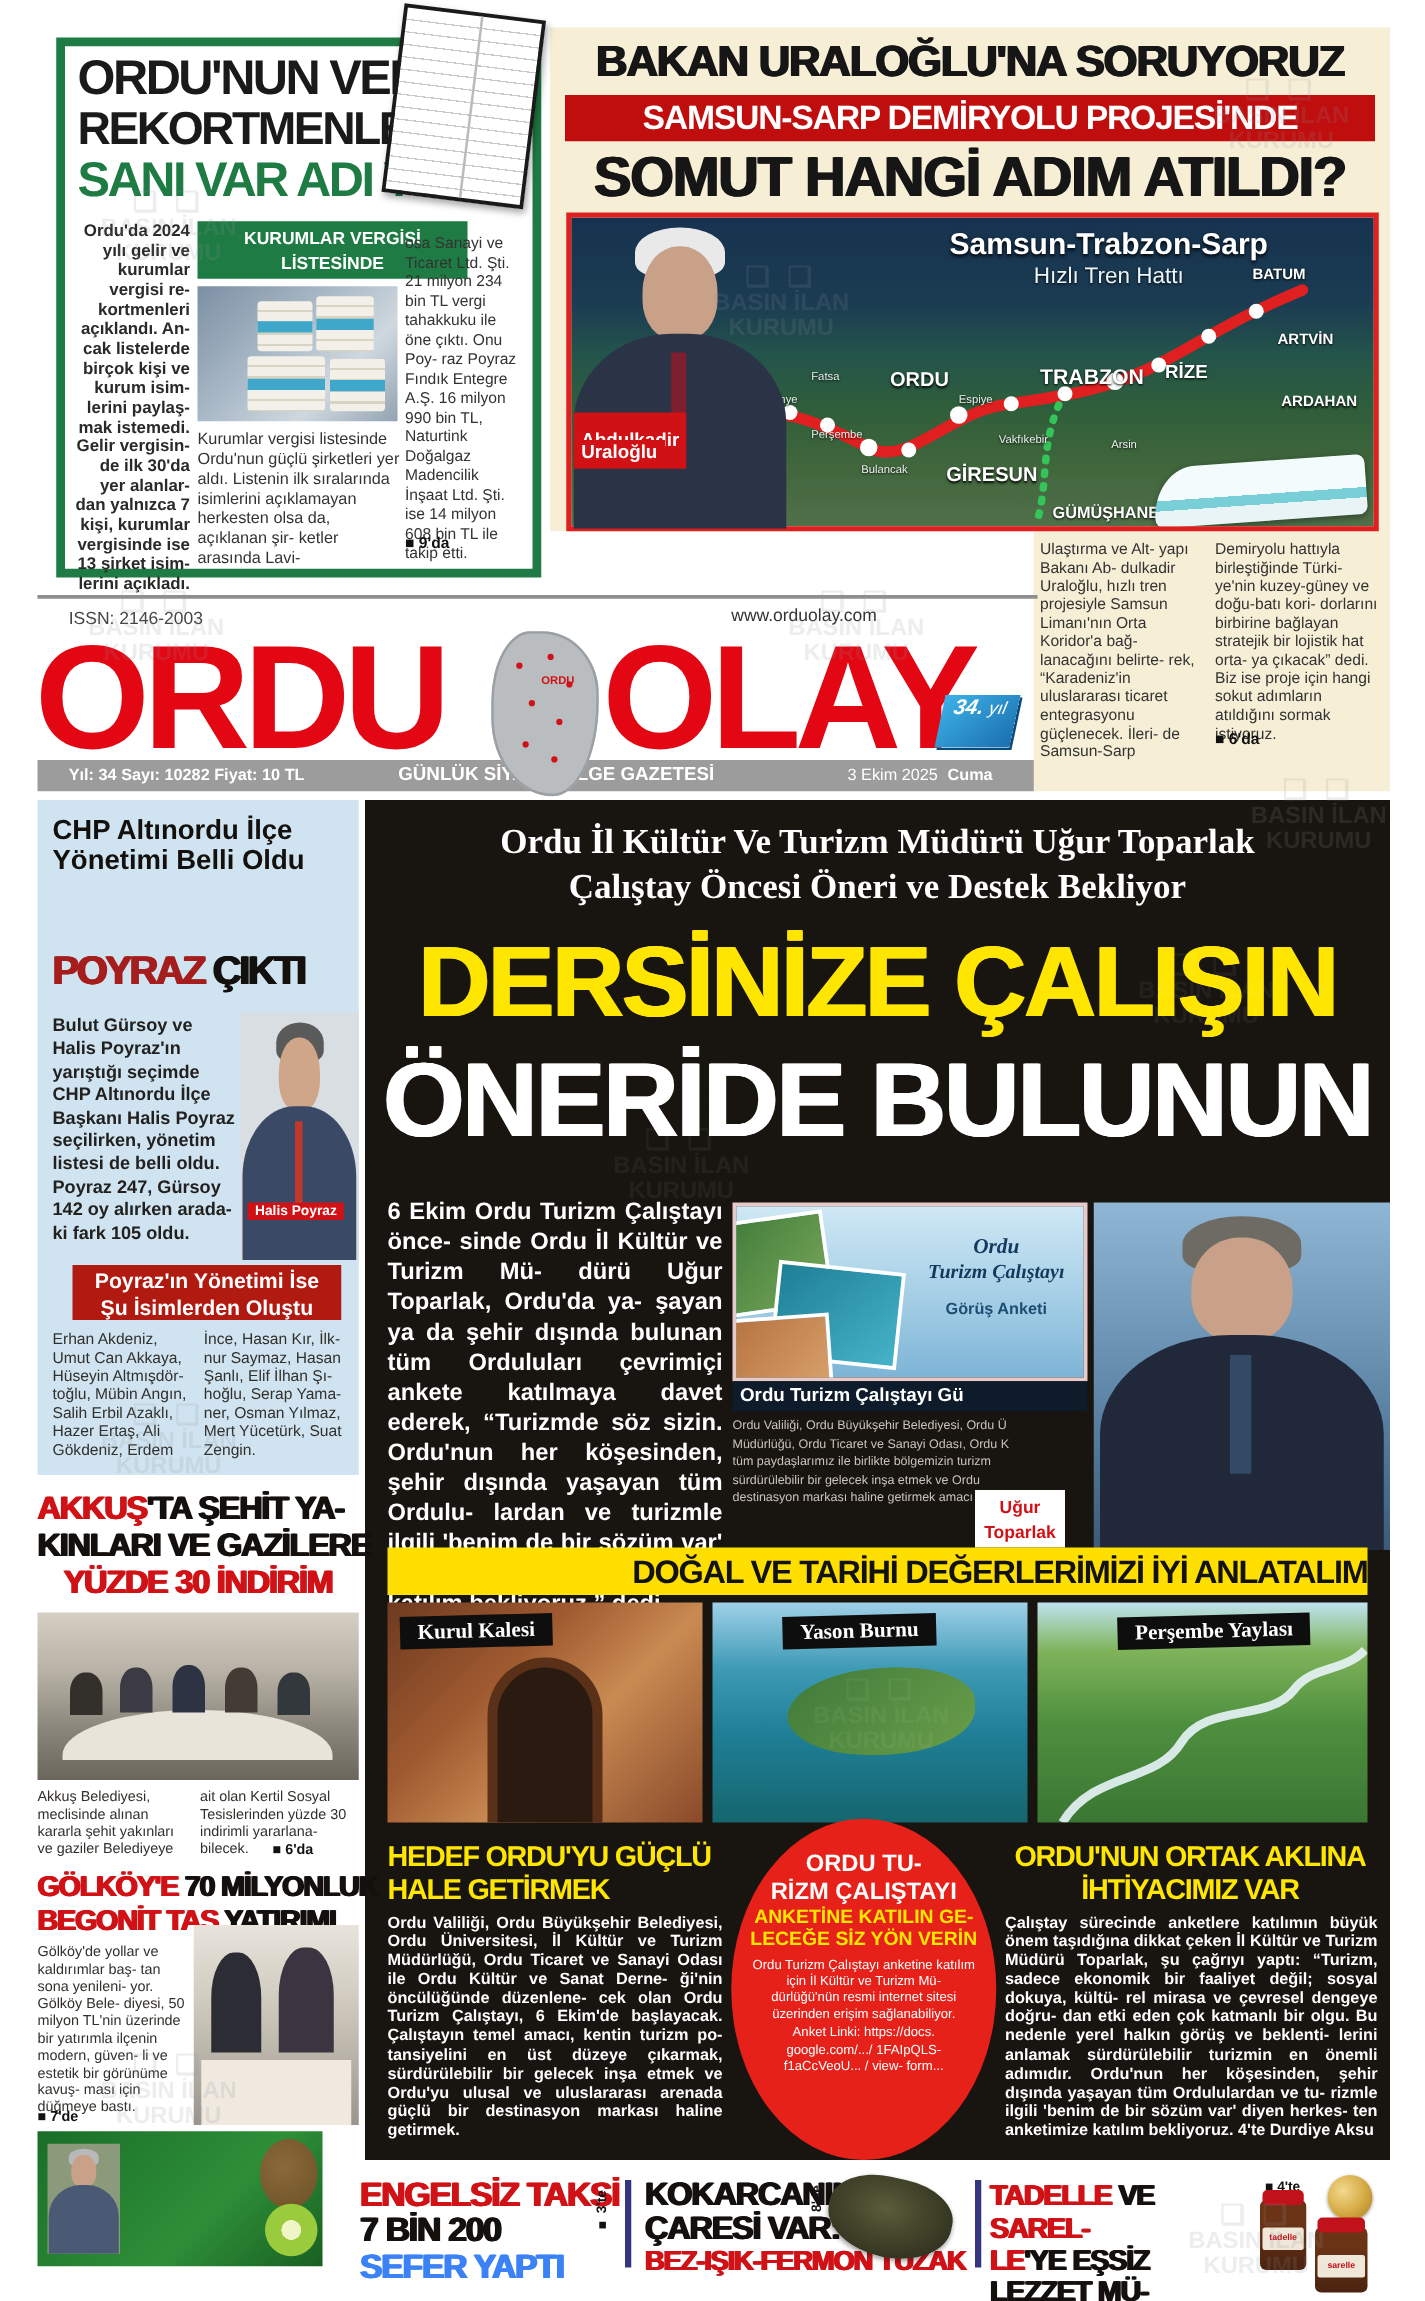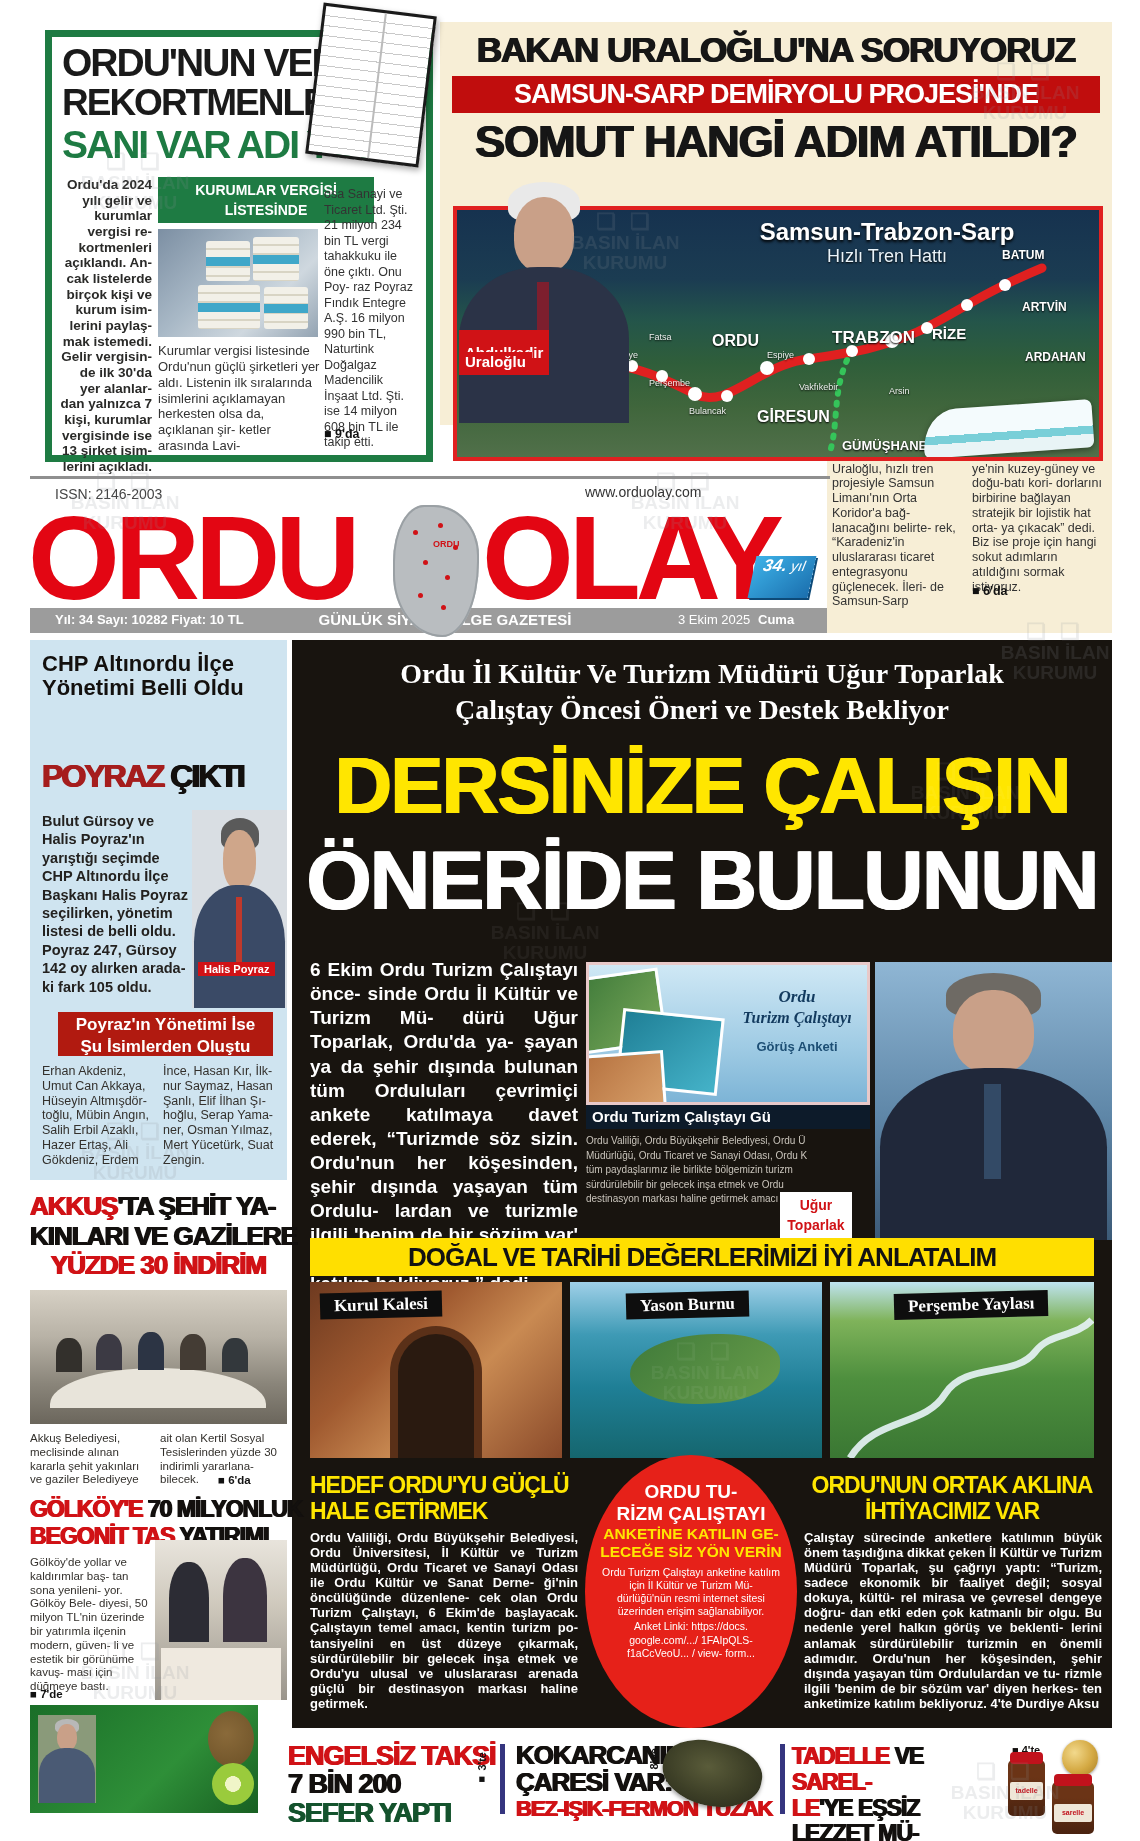--- a/index.html
+++ b/index.html
@@ -22,21 +22,21 @@
       border:3px solid #1a1a1a;transform:rotate(7deg);z-index:3;box-shadow:2px 3px 6px rgba(0,0,0,.35);}
   #tax-doc .docline{position:absolute;left:55%;top:0;width:2px;height:100%;background:#bbb;}
   .green-banner{background:#1e7b43;color:#fff;font-weight:bold;text-align:center;}
   #money-photo{background:linear-gradient(135deg,#7c8fa3 0%,#a8b8c6 40%,#cfd8df 70%,#93a3b2 100%);overflow:hidden;}
   .stack{position:absolute;background:repeating-linear-gradient(180deg,#f2f0e8 0 7px,#d8d4c4 7px 9px);border-radius:3px;}
   .band{position:absolute;background:#3fa7c9;width:100%;height:9px;top:40%;}
   
   .cream{background:#f7eed6;}
   .redbar{background:#c00d0d;color:#fff;font-weight:bold;text-align:center;}
   #rail-map{left:453px;top:170px;width:650px;height:255px;border:4px solid #e02020;box-sizing:border-box;
-      background:linear-gradient(180deg,#16324f 0%,#1b3c52 28%,#24554a 45%,#2f5e3a 62%,#40663c 80%,#51704a 100%);overflow:hidden;z-index:2;margin-top:36px;}
+      background:linear-gradient(180deg,#16324f 0%,#1b3c52 28%,#24554a 45%,#2f5e3a 62%,#40663c 80%,#51704a 100%);overflow:hidden;z-index:2;}
   .city{position:absolute;color:#fff;font-weight:bold;text-shadow:0 1px 2px #000;}
   .city.minor{font-weight:normal;font-size:9px;opacity:.9;}
   #train{position:absolute;right:6px;bottom:4px;width:170px;height:48px;background:linear-gradient(180deg,#f4fbfd 0 55%,#79cfd8 55% 72%,#e8f4f6 72% 100%);
       border-radius:40px 8px 8px 8px / 48px 8px 8px 8px;transform:rotate(-4deg);box-shadow:0 2px 6px rgba(0,0,0,.4);}
   .person{position:relative;overflow:hidden;}
   .person .hd{position:absolute;width:34%;height:30%;left:33%;top:10%;border-radius:48% 48% 42% 42%;}
   .person .hr{position:absolute;width:40%;height:16%;left:30%;top:4%;border-radius:50% 50% 30% 30%;}
   .person .bd{position:absolute;width:96%;height:62%;left:2%;top:38%;border-radius:46% 46% 0 0;}
   .person .tie{position:absolute;width:7%;height:34%;left:46%;top:44%;background:#c0392b;}
   .plabel{background:#d01216;color:#fff;font-weight:bold;text-align:center;}
@@ -49,21 +49,21 @@
       transform:skewX(-12deg);z-index:3;color:#fff;text-align:center;box-shadow:2px 2px 0 #0d4a78;}
   #info-bar{left:30px;top:608px;width:797px;height:25px;background:#9c9c9c;color:#fff;z-index:1;}
   
   #chp-box{left:30px;top:640px;width:257px;height:540px;background:#cfe4f0;}
   .dkred{color:#a51d1d;}
   .chp-banner{background:#b11a10;color:#fff;font-weight:bold;text-align:center;}
   
   #panel{left:292px;top:640px;width:820px;height:1088px;background:#18140f;}
   .yellow{color:#ffe600;}
   .white{color:#ffffff;}
-  .ybanner{background:#ffdf00;color:#121212;font-weight:bold;text-align:center;}
+  .ybanner{background:#ffdf00;color:#121212;font-weight:bold;text-align:right;}
   .photo{position:absolute;overflow:hidden;}
   .cap{position:absolute;background:#0e0e0e;color:#fff;font-family:"Liberation Serif",serif;font-weight:bold;
        font-size:17px;padding:3px 14px;transform:rotate(-1.5deg);}
   #circle{position:absolute;background:#e62119;border-radius:50%;text-align:center;color:#fff;}
   .strip{background:#0d1b2a;color:#fff;font-weight:bold;white-space:nowrap;overflow:hidden;}
   .fineln{white-space:nowrap;overflow:hidden;color:#c9c4bb;font-size:10px;line-height:1.45;}
   
   .fdivider{position:absolute;width:5px;background:#35357f;}
   .vref{position:absolute;writing-mode:vertical-rl;transform:rotate(180deg);font-weight:bold;font-size:11px;color:#121212;}
   #bug{position:absolute;width:100px;height:64px;background:radial-gradient(ellipse at 45% 40%,#5a5c3a 0%,#3c3e26 55%,#26271a 100%);
@@ -343,21 +343,21 @@
         <div class="hd" style="background:#c9a088"></div>
         <div class="bd" style="background:#4a5a74"></div>
     </div>
     <div class="kiwi-w" style="left:178px;top:6px"></div>
     <div class="kiwi-s" style="left:182px;top:58px"></div>
   </div>
 
   <div class="abs fat cond" style="left:288px;top:1742px;font-size:27px;font-weight:bold;line-height:1.05">
     <div style="color:#d01216">ENGELSİZ TAKSİ</div>
     <div style="color:#13100e">7 BİN 200</div>
-    <div style="color:#14532d">SEFER YAPTI</div>
+    <div style="color:#3b82f6">SEFER YAPTI</div>
   </div>
   <div class="vref" style="left:476px;top:1752px">■ 3'te</div>
   <div class="fdivider" style="left:500px;top:1744px;height:70px"></div>
 
   <div class="abs fat cond" style="left:516px;top:1742px;font-size:26px;font-weight:bold;line-height:1.05">
     <div style="color:#13100e">KOKARCANIN</div>
     <div style="color:#13100e">ÇARESİ VAR:</div>
     <div style="color:#d01216;font-size:22px">BEZ-IŞIK-FERMON TUZAK</div>
   </div>
   <div class="vref" style="left:648px;top:1748px">8'de</div>

